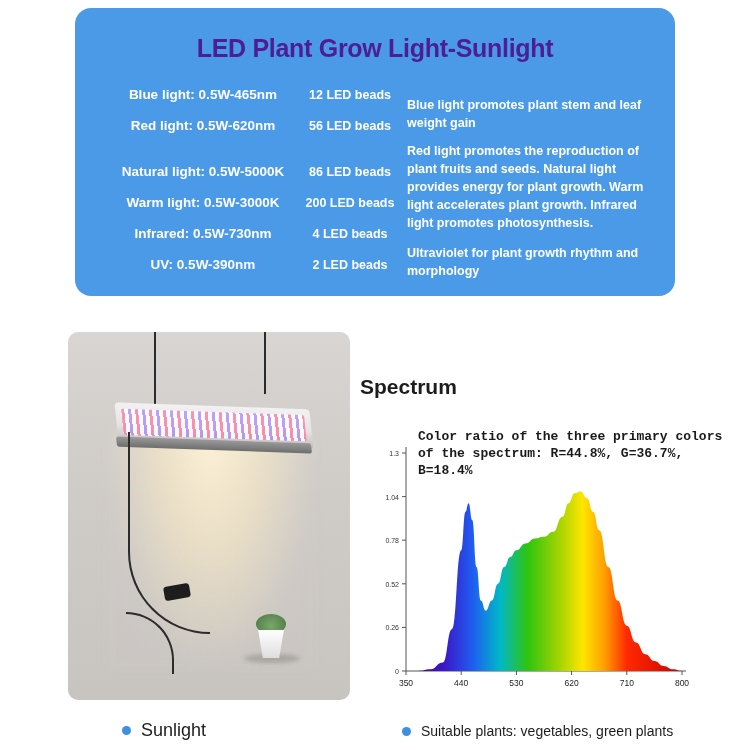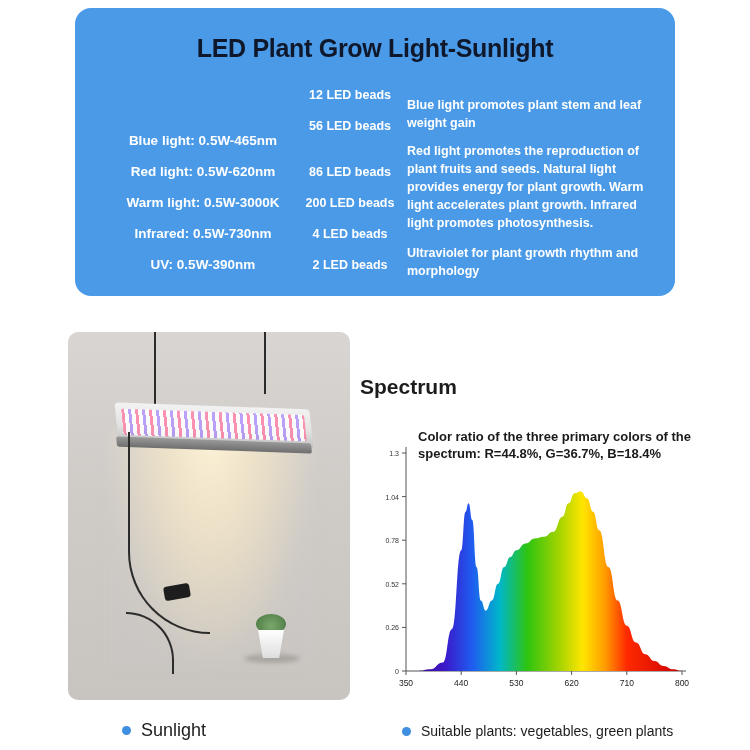--- a/index.html
+++ b/index.html
@@ -22,21 +22,21 @@
     top: 8px;
     width: 600px;
     height: 288px;
     background: #4a9ae8;
     border-radius: 16px;
     box-sizing: border-box;
     padding: 16px 18px 10px 18px;
   }
   .card-title {
     text-align: center;
-    color: #0f172a;
+    color: #4c1d95;
     font-size: 25px;
     font-weight: bold;
     letter-spacing: -0.3px;
     margin: 10px 0 16px 0;
   }
   .spec-table {
     display: flex;
     flex-direction: row;
     padding: 0 10px 0 12px;
     align-items: flex-end;
@@ -234,20 +234,21 @@
   }
   .ratio-text {
     position: absolute;
     left: 418px;
     top: 428px;
     width: 320px;
     font-size: 13px;
     font-weight: bold;
     line-height: 17px;
     color: #1a1a1a;
+    font-family: Liberation Mono, monospace;
   }
   .chart {
     position: absolute;
     left: 360px;
     top: 425px;
     width: 330px;
     height: 280px;
   }
   .chart svg { display: block; }
 
@@ -287,20 +288,21 @@
 <body>
 
 <div class="info-card">
   <div class="card-title">LED Plant Grow Light-Sunlight</div>
 
   <div class="spec-table">
 
     <div class="col-left">
       <div class="spec-row">Blue light: 0.5W-465nm</div>
       <div class="spec-row">Red light: 0.5W-620nm</div>
+      <div class="spec-row gap">Natural light: 0.5W-5000K</div>
       <div class="spec-row">Warm light: 0.5W-3000K</div>
       <div class="spec-row">Infrared: 0.5W-730nm</div>
       <div class="spec-row">UV: 0.5W-390nm</div>
     </div>
 
     <div class="col-mid">
       <div class="beads-row">12 LED beads</div>
       <div class="beads-row">56 LED beads</div>
       <div class="beads-row gap">86 LED beads</div>
       <div class="beads-row">200 LED beads</div>

